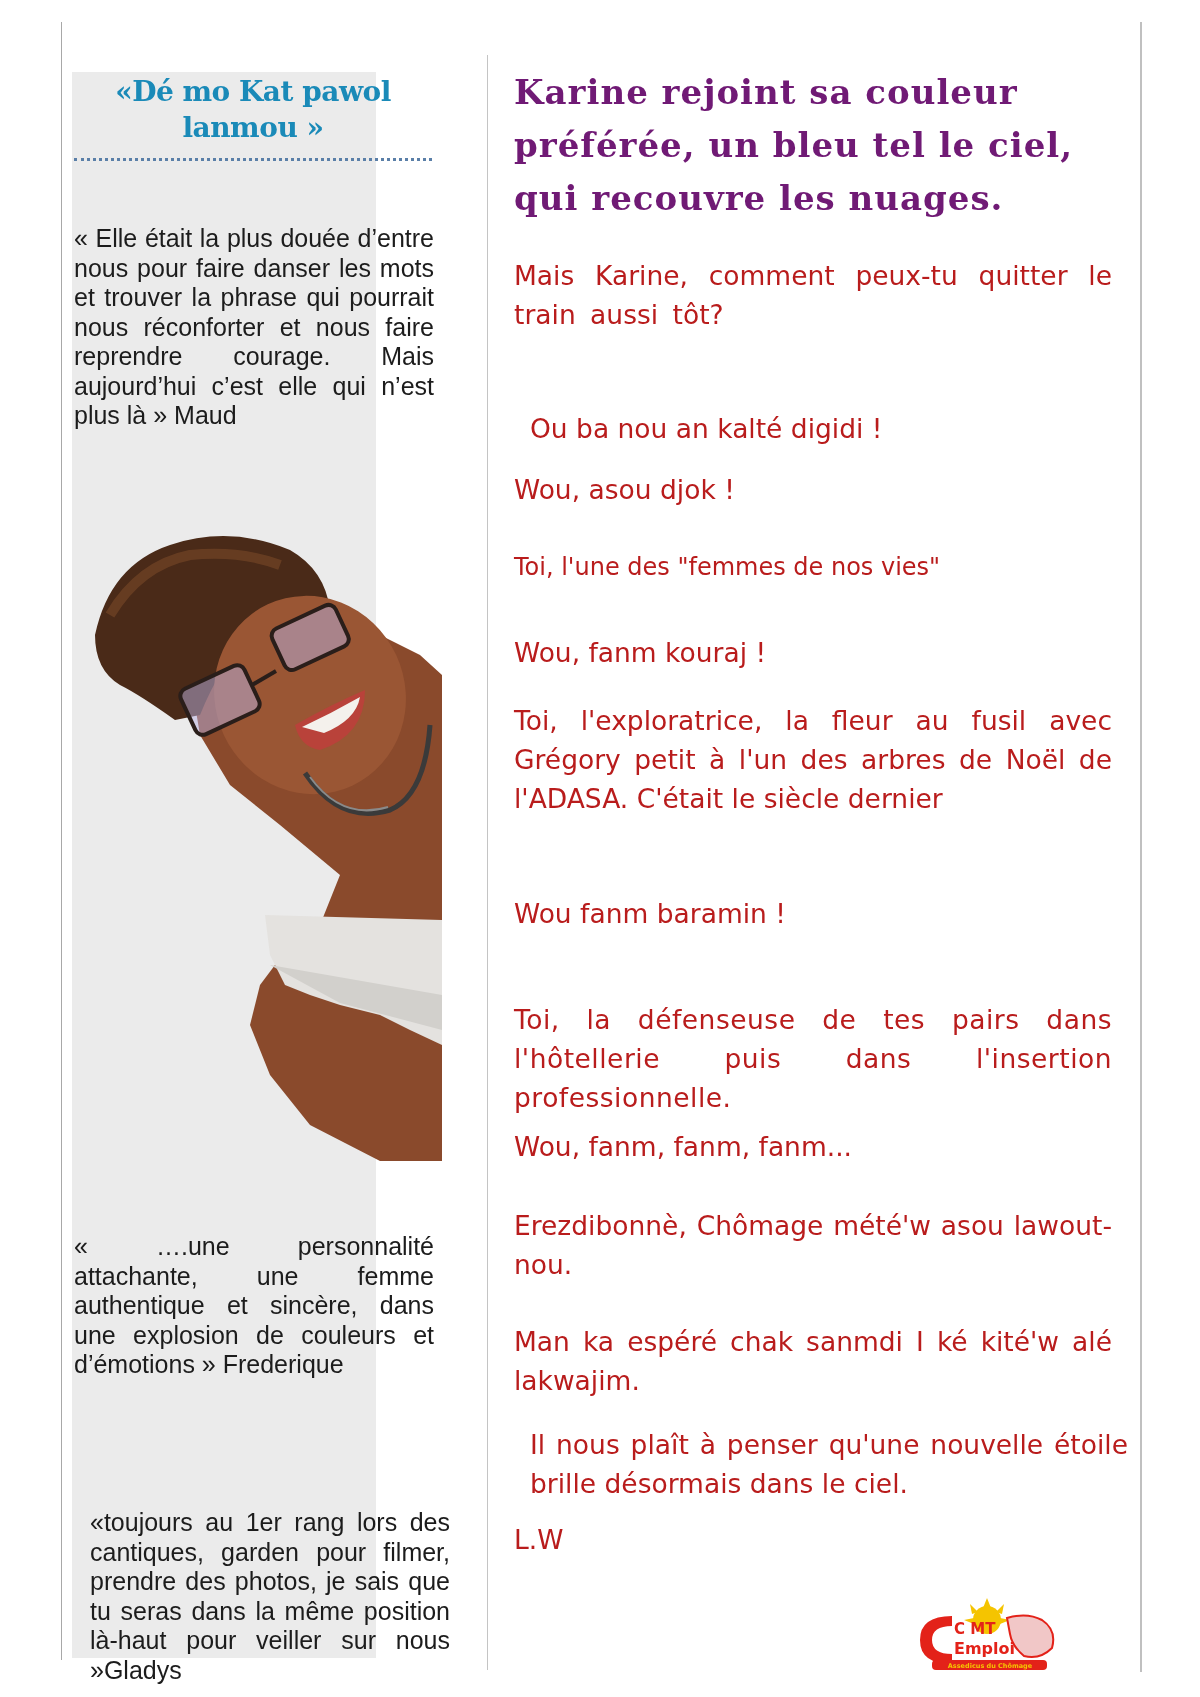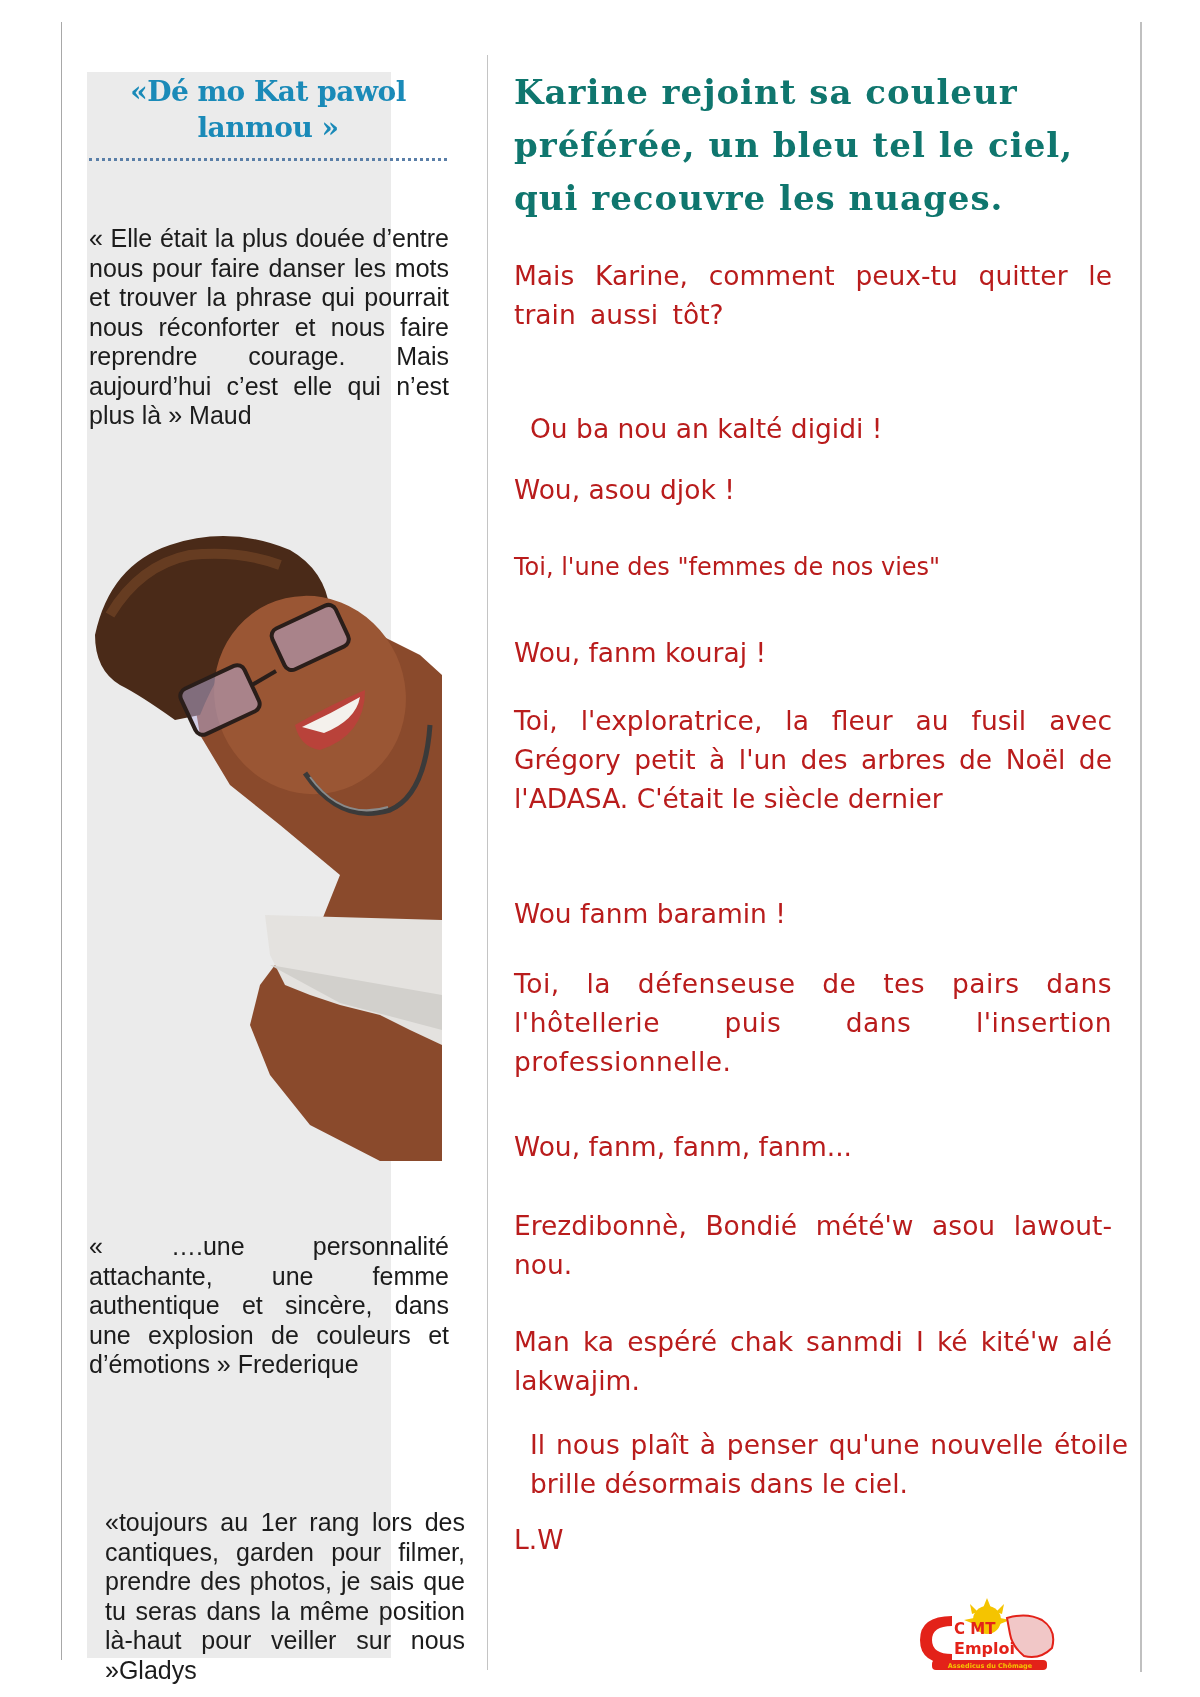--- a/index.html
+++ b/index.html
@@ -1,32 +1,32 @@
 <!DOCTYPE html>
 <html><head>
 <meta charset="utf-8">
 <style>
   html, body { margin:0; padding:0; background:#ffffff; }
   body { width:1200px; height:1697px; position:relative; overflow:hidden; font-family:"DejaVu Sans", sans-serif; color:#111; }
   .rule-left { position:absolute; left:61px; top:22px; width:1px; height:1638px; background:#a8a8a8; }
   .rule-mid { position:absolute; left:487px; top:55px; width:1px; height:1615px; background:#c4c4c4; }
   .rule-right { position:absolute; left:1140px; top:22px; width:2px; height:1650px; background:#c0c0c0; }
 
-  .sidebar { position:absolute; left:87px; top:72px; width:304px; height:1586px; background:#ebebeb; }
+  .sidebar { position:absolute; left:72px; top:72px; width:304px; height:1586px; background:#ebebeb; }
   .sidebar-title { position:absolute; left:0; top:2px; width:362px; text-align:center; font-family:"DejaVu Serif", serif; font-weight:bold; color:#1a8ab8; font-size:28px; line-height:36px; letter-spacing:-0.5px; }
   .sidebar-dots { position:absolute; left:2px; top:86px; width:358px; height:0; border-top:3px dotted #5a7fa8; }
   .quote { position:absolute; left:2px; width:360px; font-family:"Liberation Sans", sans-serif; font-size:25px; line-height:29.5px; color:#1c1c1c; text-align:justify; }
   .q1 { top:152px; }
   .q2 { top:1160px; }
   .q3 { top:1304px; }
   .q4 { top:1420px; }
 
   .photo { position:absolute; left:80px; top:525px; width:362px; height:640px; }
 
-  .main-title { position:absolute; left:514px; top:66px; width:600px; font-family:"DejaVu Serif", serif; font-weight:bold; color:#0f766e; font-size:34px; line-height:53px; letter-spacing:1px; }
+  .main-title { position:absolute; left:514px; top:66px; width:600px; font-family:"DejaVu Serif", serif; font-weight:bold; color:#701a75; font-size:34px; line-height:53px; letter-spacing:1px; }
   .body { position:absolute; left:514px; width:598px; font-family:"DejaVu Sans", sans-serif; font-size:26.5px; line-height:39px; color:#b91c1c; text-align:justify; }
   .para-smaller { font-size:24px; }
 
   .logo { position:absolute; left:912px; top:1598px; width:150px; height:80px; }
 </style>
 </head>
 <body>
 
 <div class="rule-left"></div>
 <div class="rule-mid"></div>
@@ -68,23 +68,23 @@
 
 <h1 class="main-title" style="margin:0">Karine rejoint sa couleur préférée, un bleu tel le ciel, qui recouvre les nuages.</h1>
 
 <p class="body" style="top:256px;margin:0;word-spacing:6px">Mais Karine, comment peux-tu quitter le train aussi tôt?</p>
 <p class="body" style="top:393px;margin:16px">Ou ba nou an kalté digidi !</p>
 <p class="body" style="top:470px;margin:0">Wou, asou djok !</p>
 <p class="body para-smaller" style="top:548px;margin:0">Toi, l'une des "femmes de nos vies"</p>
 <p class="body" style="top:633px;margin:0">Wou, fanm kouraj !</p>
 <p class="body" style="top:701px;margin:0">Toi, l'exploratrice, la fleur au fusil avec Grégory petit à l'un des arbres de Noël de l'ADASA. C'était le siècle dernier</p>
 <p class="body" style="top:894px;margin:0">Wou fanm baramin !</p>
-<p class="body" style="top:964px;margin:0;letter-spacing:0.5px">Toi, la défenseuse de tes pairs dans l'hôtellerie puis dans l'insertion professionnelle.</p>
+<p class="body" style="top:1000px;margin:0;letter-spacing:0.5px">Toi, la défenseuse de tes pairs dans l'hôtellerie puis dans l'insertion professionnelle.</p>
 <p class="body" style="top:1127px;margin:0">Wou, fanm, fanm, fanm...</p>
-<p class="body" style="top:1206px;margin:0">Erezdibonnè, Bondié mété'w asou lawout-nou.</p>
+<p class="body" style="top:1206px;margin:0">Erezdibonnè, Chômage mété'w asou lawout-nou.</p>
 <p class="body" style="top:1322px;margin:0">Man ka espéré chak sanmdi I ké kité'w alé lakwajim.</p>
 <p class="body" style="top:1409px;margin:16px">Il nous plaît à penser qu'une nouvelle étoile brille désormais dans le ciel.</p>
 <p class="body" style="top:1520px;margin:0">L.W</p>
 
 <svg class="logo" viewBox="0 0 150 80">
 
   <g fill="#f5c400">
     <circle cx="75" cy="22" r="14"></circle>
     <polygon points="75,0 79,10 71,10"></polygon>
     <polygon points="58,6 66,14 60,16"></polygon>

